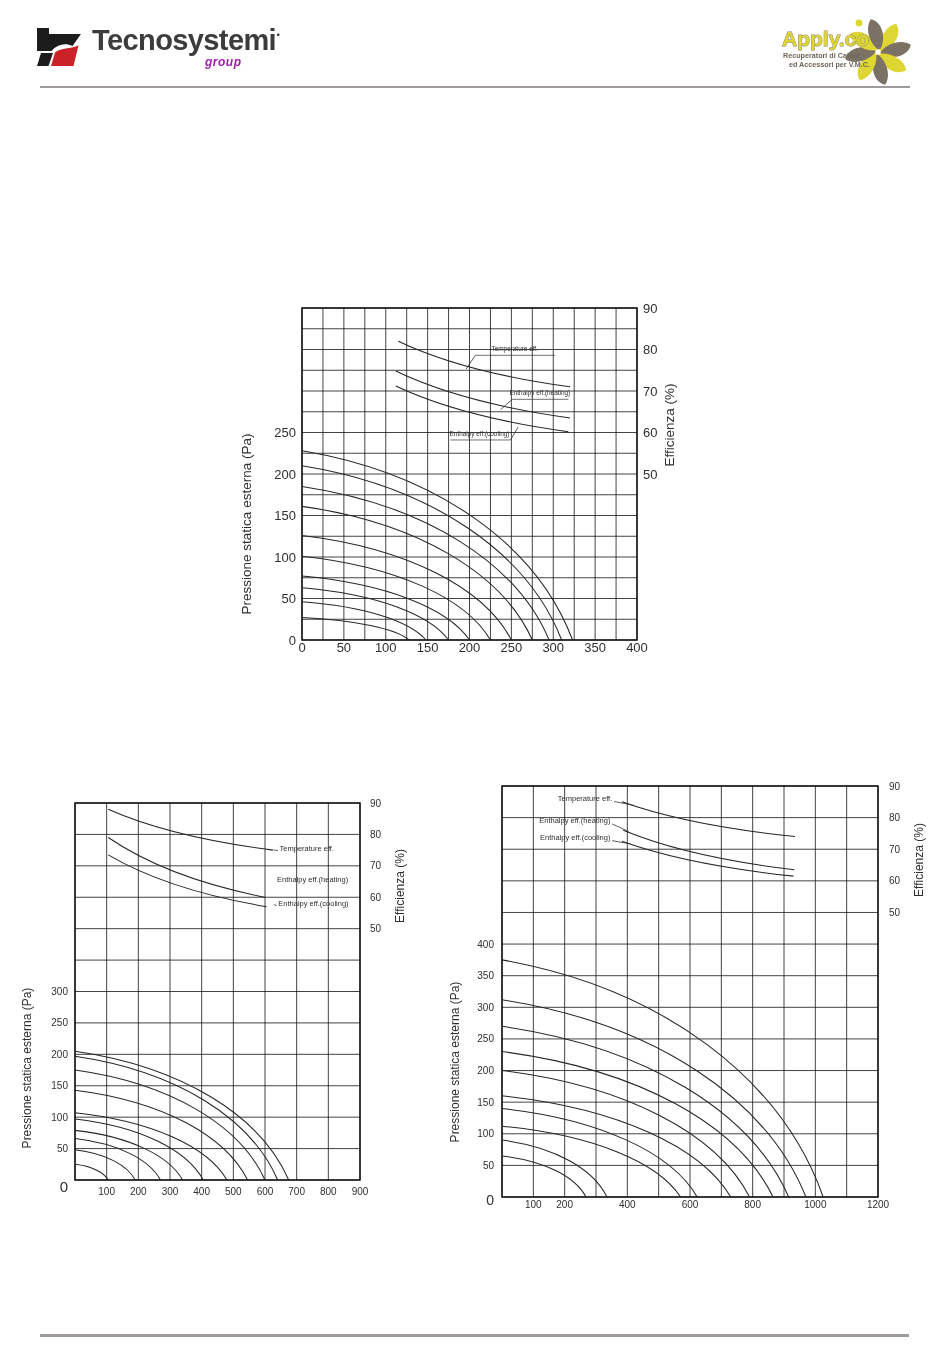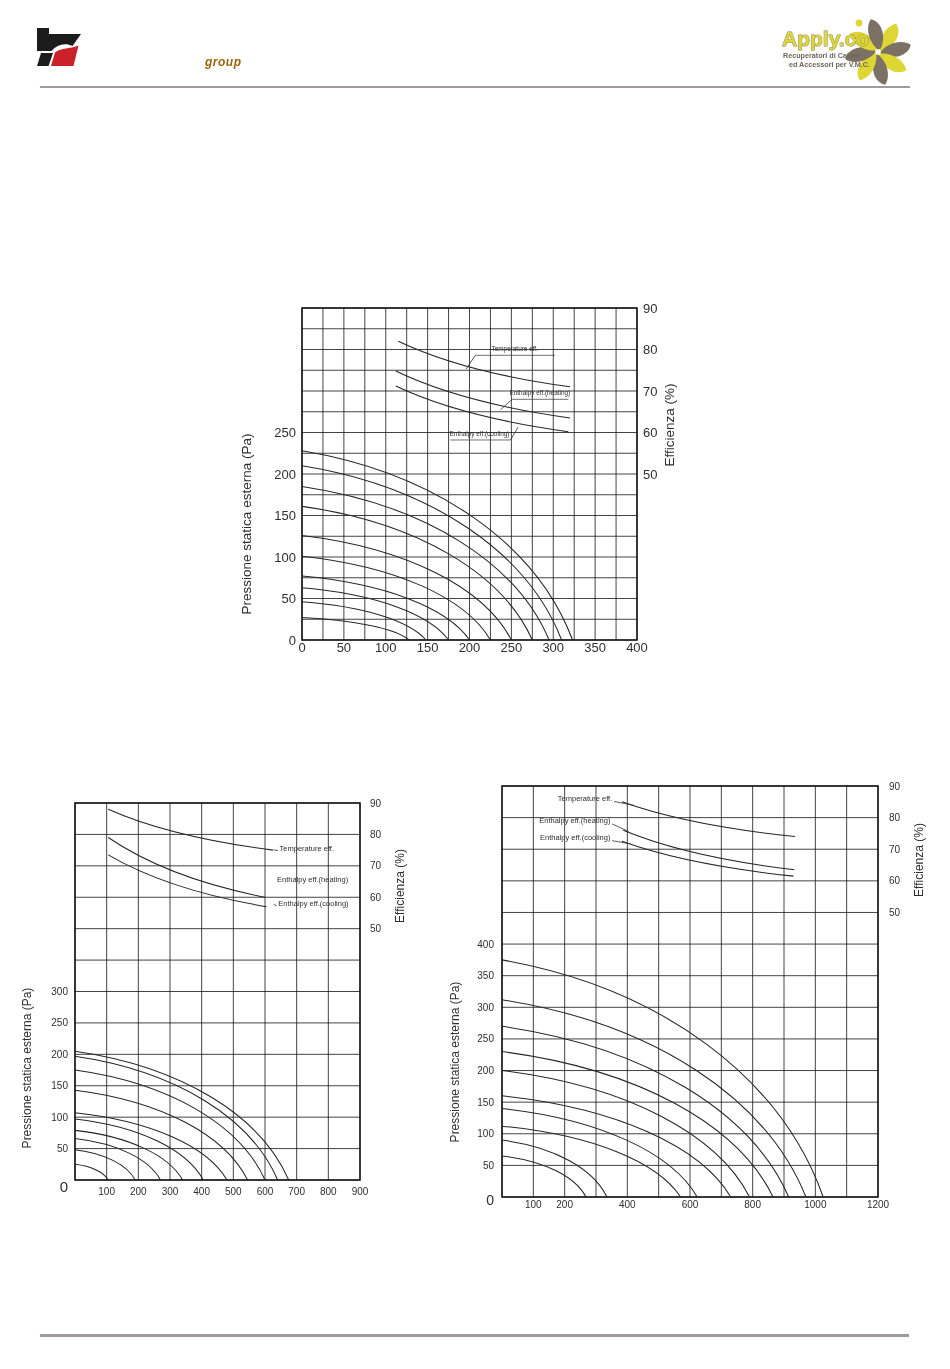--- a/index.html
+++ b/index.html
@@ -7,39 +7,40 @@
         font-family:"Liberation Sans", sans-serif;overflow:hidden;}
   .rule{position:absolute;background:#a09a9c;}
   #header-rule{left:40px;top:86px;width:870px;height:2px;}
   #footer-rule{left:40px;top:1334px;width:869px;height:3px;}
   #brand{position:absolute;left:36px;top:22px;width:300px;height:58px;}
   #brand-mark{position:absolute;left:0;top:6px;}
   #brand-name{position:absolute;left:56px;top:2px;font-size:29px;font-weight:600;
               letter-spacing:-0.6px;color:#3c3c3e;}
   #brand-tm{font-size:16px;vertical-align:10px;color:#3c3c3e;}
   #brand-group{position:absolute;left:169px;top:33px;font-size:12px;font-style:italic;
-               font-weight:600;color:#a16207;letter-spacing:0.5px;}
+               font-weight:600;color:#a21caf;letter-spacing:0.5px;}
   #partner{position:absolute;left:770px;top:10px;}
   .chart-svg{position:absolute;}
   #chart1-svg{left:230px;top:290px;}
   #chart2-svg{left:15px;top:778px;}
   #chart3-svg{left:440px;top:770px;}
 </style>
 </head>
 <body>
 
 <div id="page">
 
   <div id="brand">
     <svg id="brand-mark" width="48" height="40" viewBox="0 0 48 40">
       <rect x="1" y="0" width="12" height="7" fill="#1c1c1c"></rect>
       <path d="M1,6 H45 L36.5,18 C29,14.5 21,16.5 15.5,23 H1 Z" fill="#1c1c1c"></path>
       <path d="M5,25 H17 L12.5,38 H1 Z" fill="#1c1c1c"></path>
       <path d="M19,24.5 C26,19 33,21.5 42.5,17.5 L37.5,38 H15 Z" fill="#cb2128"></path>
     </svg>
+    <span id="brand-name"><span>Tecnosystemi</span><span id="brand-tm">·</span></span>
     <span id="brand-group">group</span>
   </div>
 
   <svg id="partner" width="145" height="82" viewBox="0 0 145 82">
     <g>
       <g id="pinwheel" transform="translate(108,42)">
           <path d="M1.5,-2 C-1.5,-13 4,-27 14,-30.5 C21,-23 17,-8 4,-1 Z" transform="rotate(8)" fill="#ddd633"></path>
           <path d="M1.5,-2 C-1.5,-13 4,-27 14,-30.5 C21,-23 17,-8 4,-1 Z" transform="rotate(53)" fill="#7b7164"></path>
           <path d="M1.5,-2 C-1.5,-13 4,-27 14,-30.5 C21,-23 17,-8 4,-1 Z" transform="rotate(98)" fill="#ddd633"></path>
           <path d="M1.5,-2 C-1.5,-13 4,-27 14,-30.5 C21,-23 17,-8 4,-1 Z" transform="rotate(143)" fill="#7b7164"></path>

